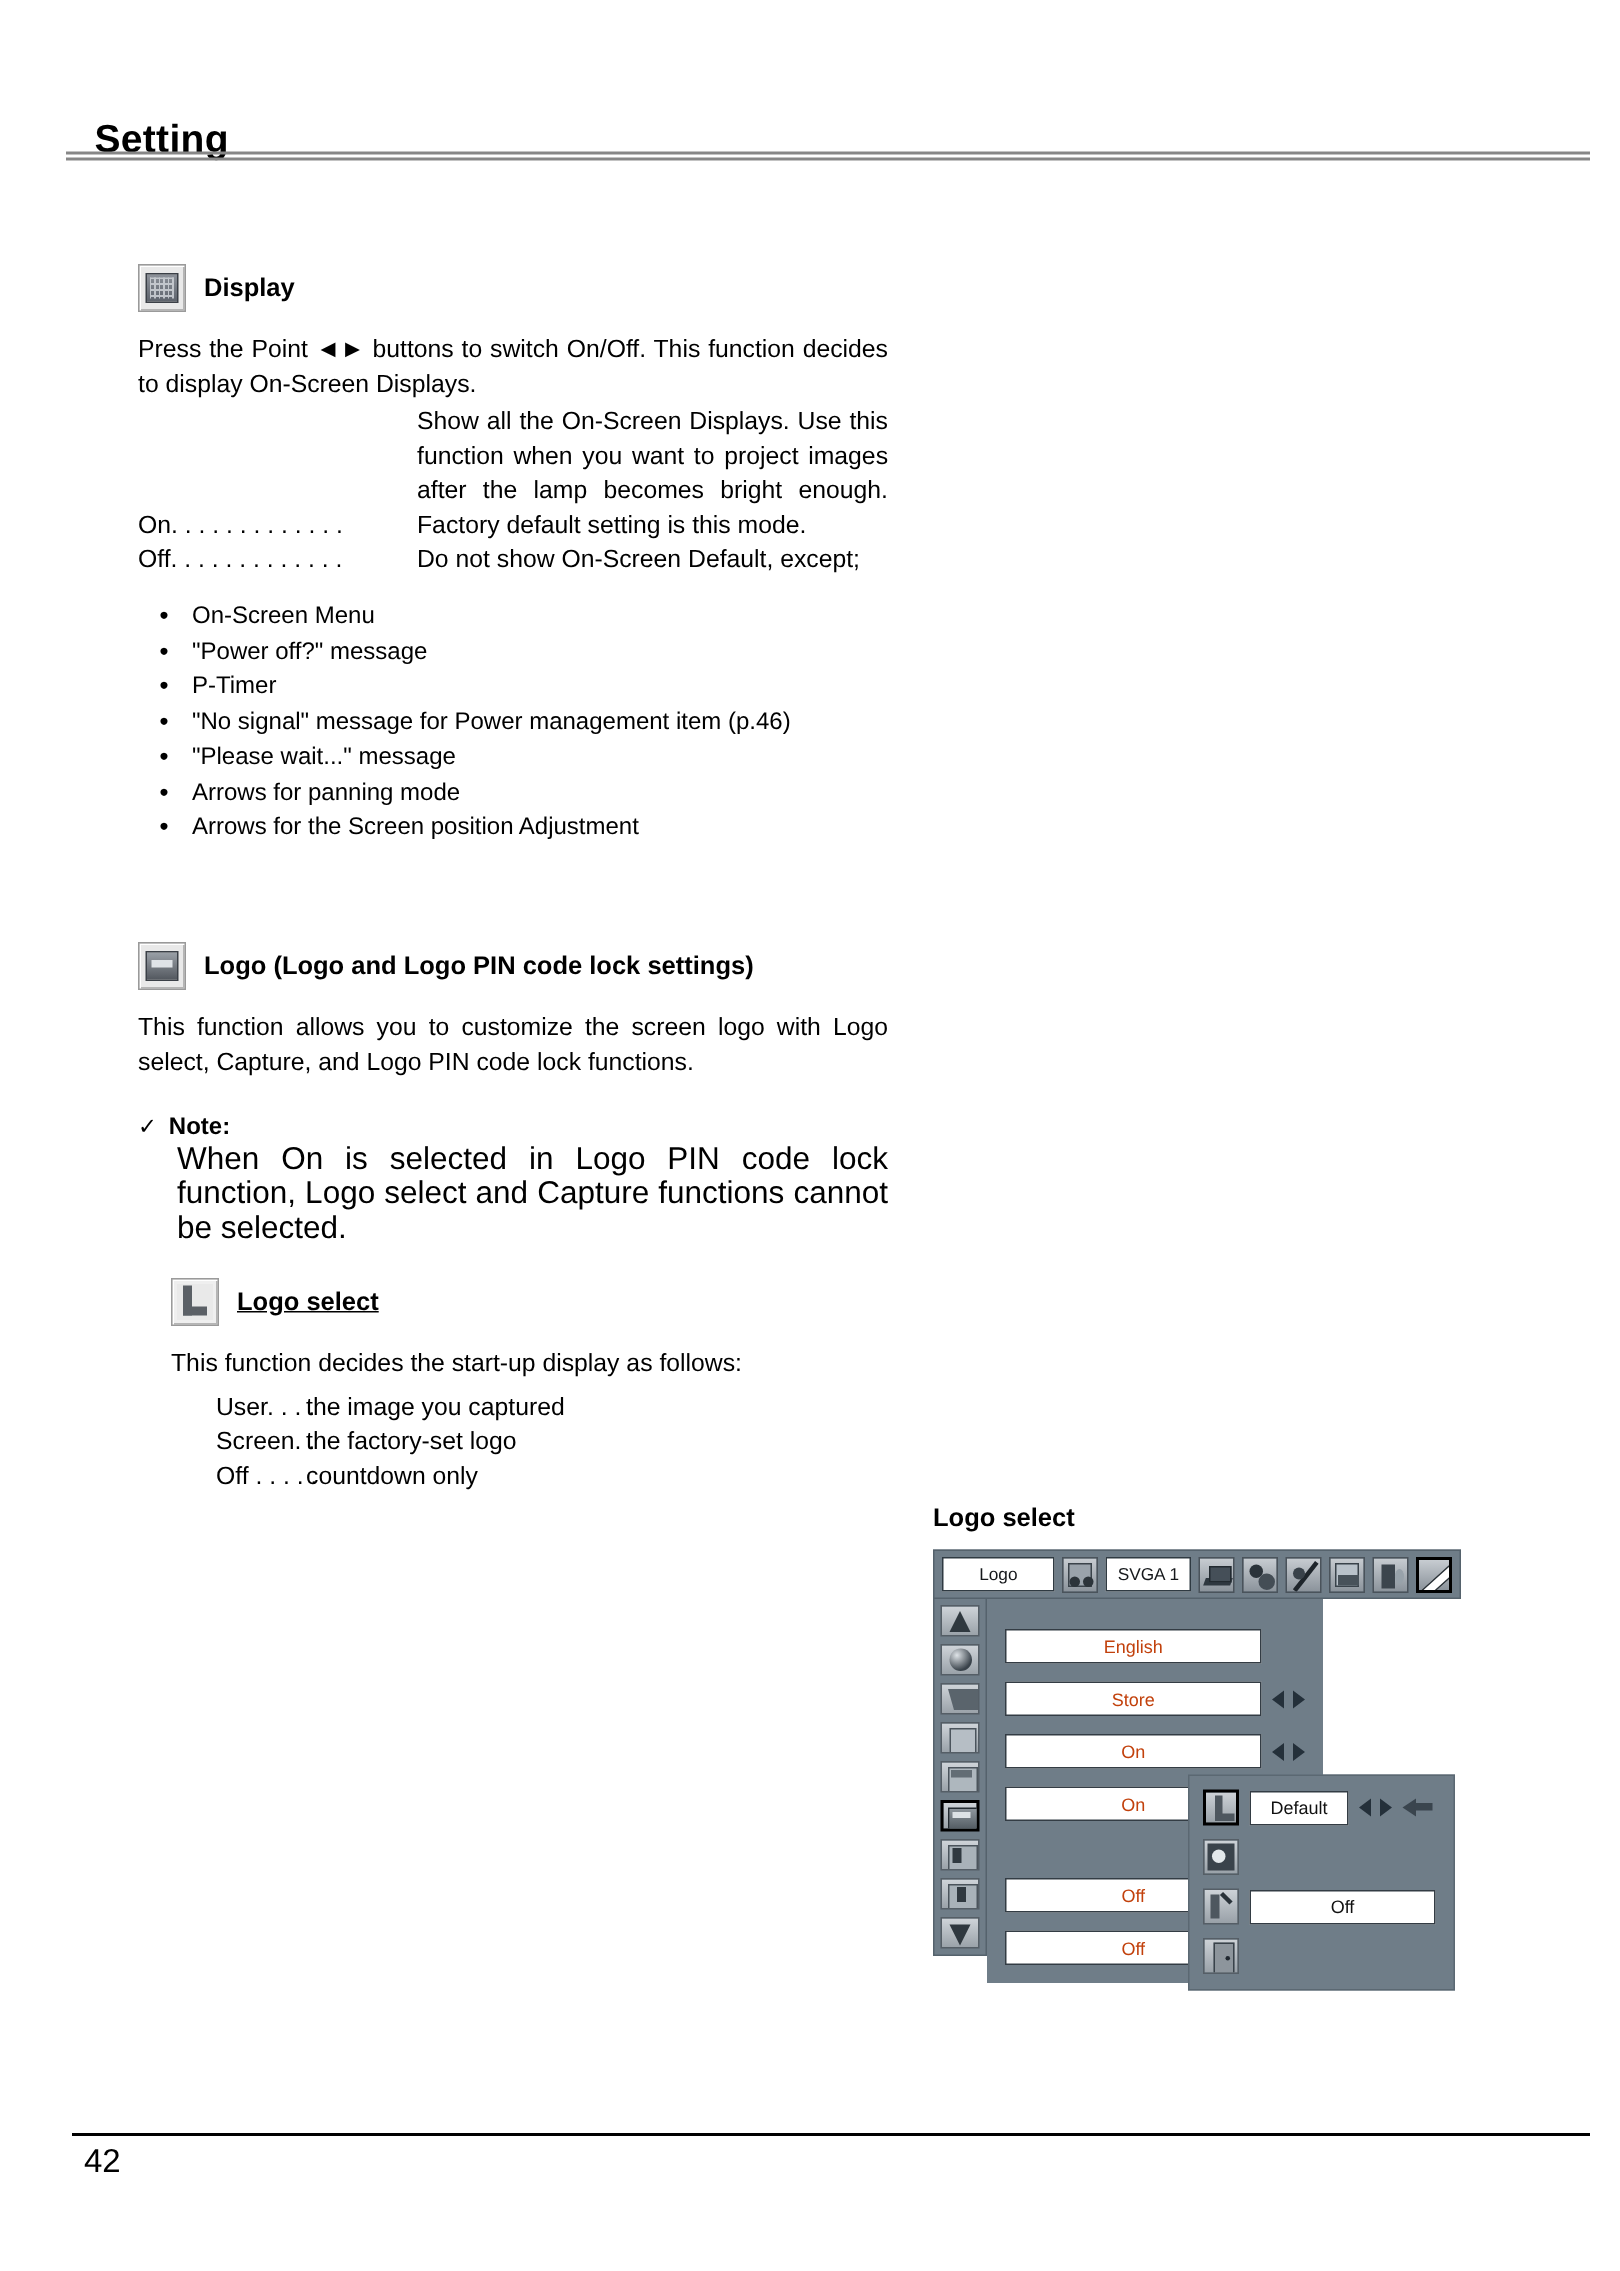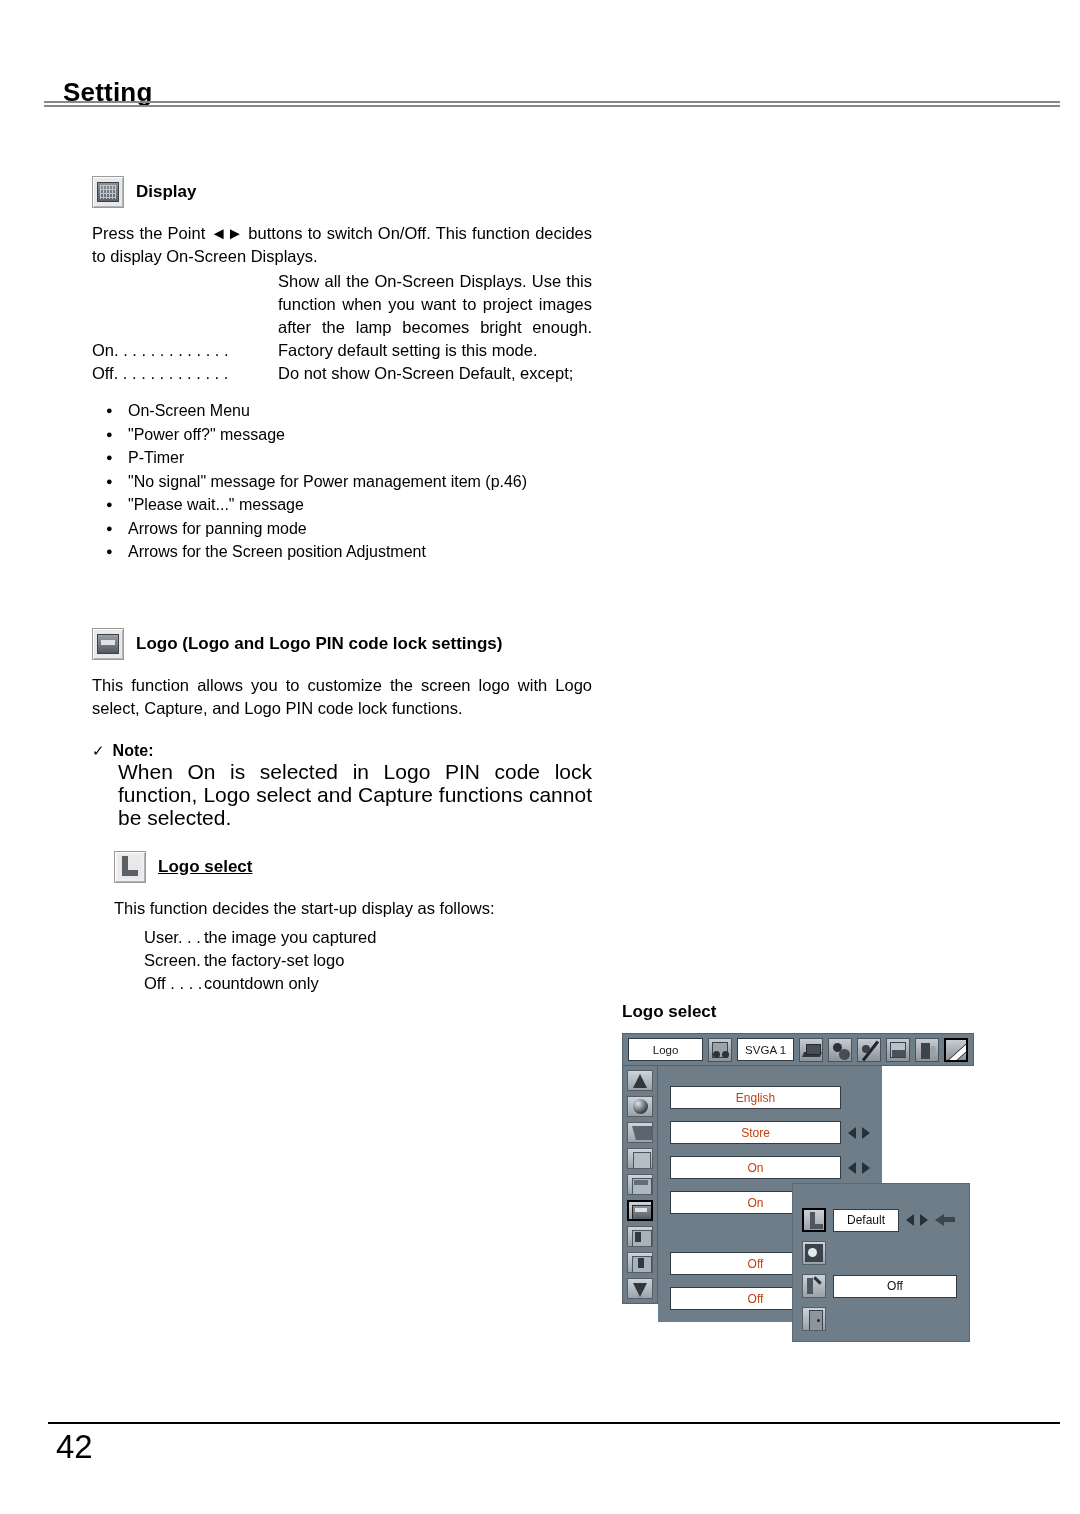--- a/index.html
+++ b/index.html
@@ -193,21 +193,21 @@
   .row .arrows { width:22px; flex:none; display:flex; align-items:center; justify-content:space-between; }
   .arr-l, .arr-r { width:0;height:0; }
   .arr-l { border-top:6px solid transparent; border-bottom:6px solid transparent; border-right:8px solid #24303a; }
   .arr-r { border-top:6px solid transparent; border-bottom:6px solid transparent; border-left:8px solid #24303a; }
   .gap-big { height:26px; }
 
   
   .osd-sub {
     position:absolute; left:170px; top:150px;
     background:#6f7d88; border:1px solid #5b6872;
-    padding:24px 12px 10px 9px; width:178px;
+    padding:9px 12px 10px 9px; width:178px;
   }
   .sub-row { display:flex; align-items:center; gap:7px; margin-bottom:9px; }
   .sub-ico { width:24px; height:24px; flex:none; background:linear-gradient(#cdd2d7,#99a1a8); border:1px solid #555e66; position:relative; overflow:hidden;}
   .sub-ico.sel { border:2px solid #000; }
   .sub-ico .si { position:absolute; inset:2px; }
   .si.L::before{content:"";position:absolute;left:4px;top:0;width:5px;height:17px;background:#4e575f;}
   .si.L::after{content:"";position:absolute;left:4px;top:12px;width:13px;height:5px;background:#4e575f;}
   .si.cam::before{content:"";position:absolute;inset:0;background:#3a434b;}
   .si.cam::after{content:"";position:absolute;left:3px;top:4px;width:9px;height:9px;border-radius:50%;background:#e3e8eb;}
   .si.pin::before{content:"";position:absolute;left:2px;top:1px;width:6px;height:16px;background:#4e575f;}
@@ -216,21 +216,21 @@
   .si.door::after{content:"";position:absolute;left:12px;top:9px;width:3px;height:3px;border-radius:50%;background:#202830;}
 
   .sub-val { background:#fff;border:1px solid #333c44;height:23px;flex:1;display:flex;align-items:center;justify-content:center;font-size:12px;color:#111;}
   .sub-arrows { width:22px; flex:none; display:flex; align-items:center; justify-content:space-between; }
   .cursor-arrow { width:22px; flex:none; position:relative; height:14px; }
   .cursor-arrow::before{content:"";position:absolute;left:0;top:1px;border-top:6px solid transparent;border-bottom:6px solid transparent;border-right:9px solid #3a454e;}
   .cursor-arrow::after{content:"";position:absolute;left:8px;top:4px;width:12px;height:5px;background:#3a454e;}
 
   
   .footer-rule { position:absolute; left:48px; top:1422px; width:1012px; height:2px; background:#000; }
-  .page-num { position:absolute; left:56px; top:1428px; font-size:33px; }
+  .page-num { position:absolute; left:56px; top:1428px; font-size:22px; }
 </style>
 </head>
 <body>
 
 <div class="page-header">
   <h1>Setting</h1>
 </div>
 <div class="rule-double">
   <div class="r1"></div>
     <div class="r2"></div>

